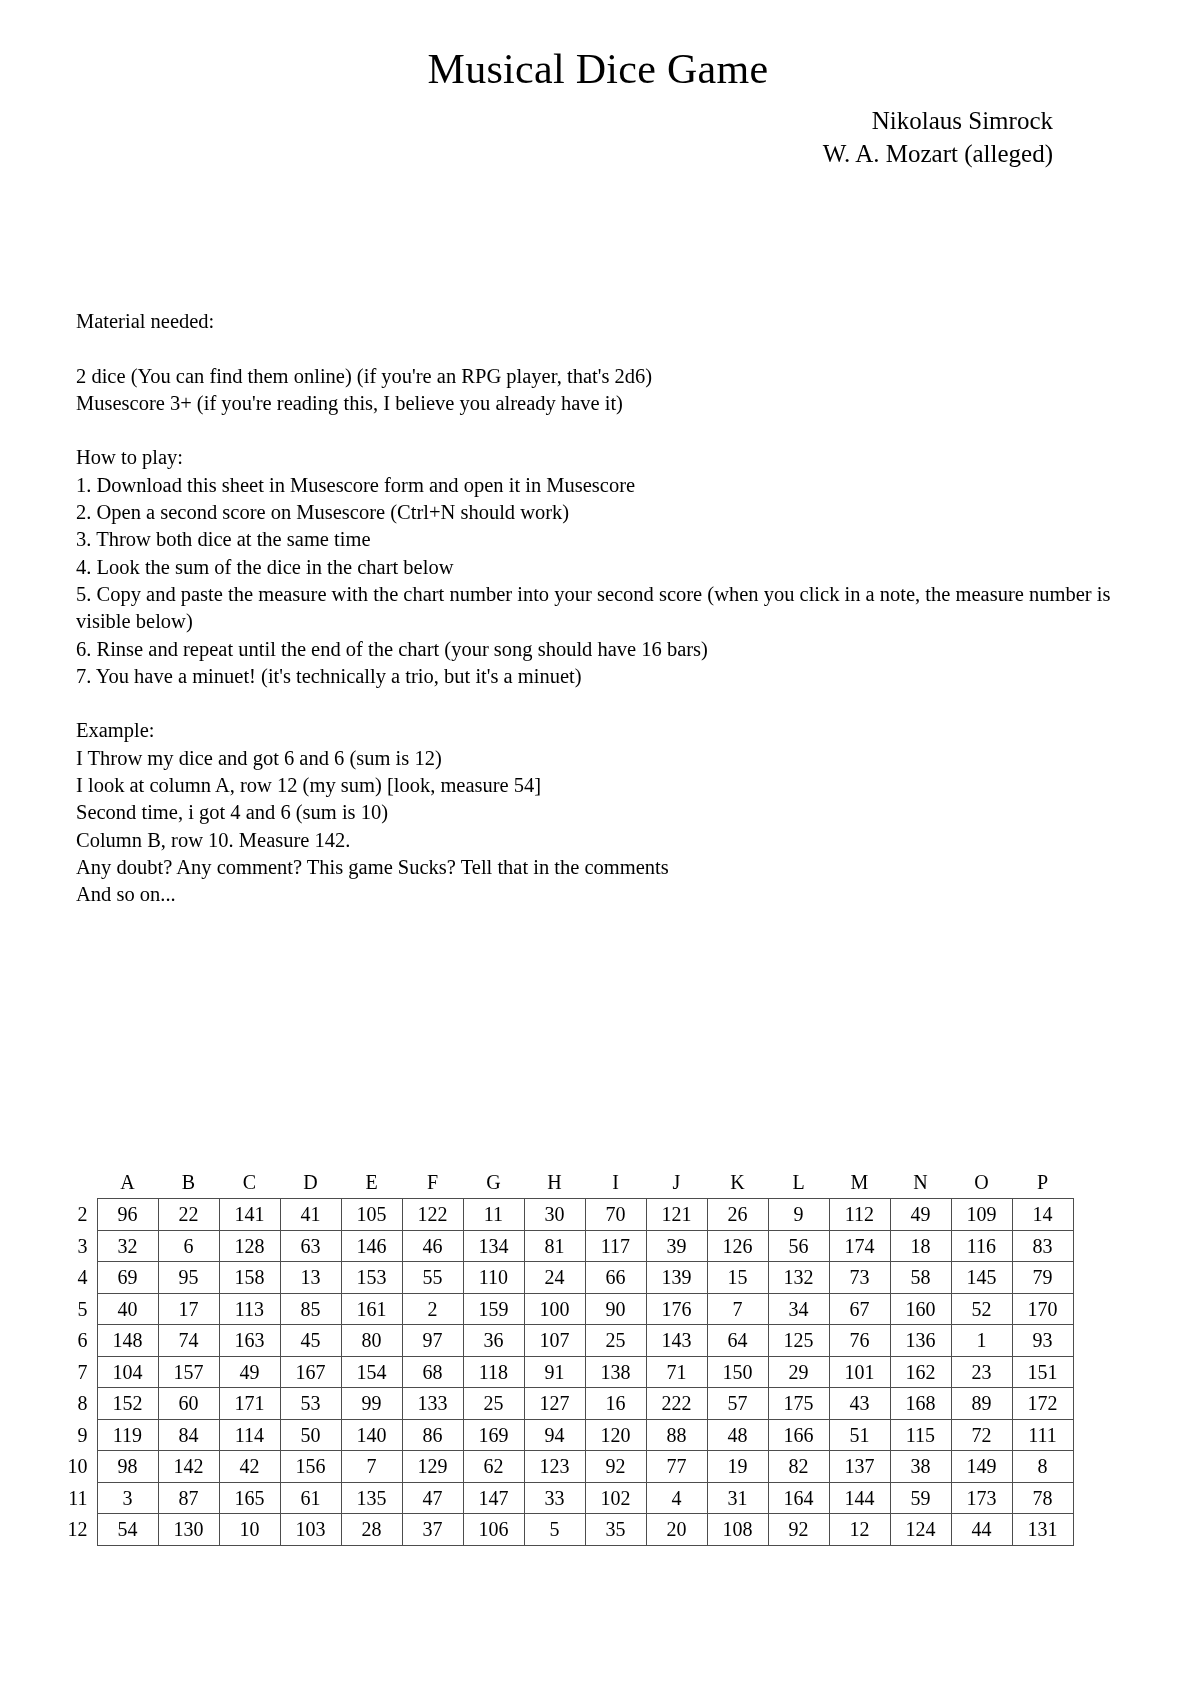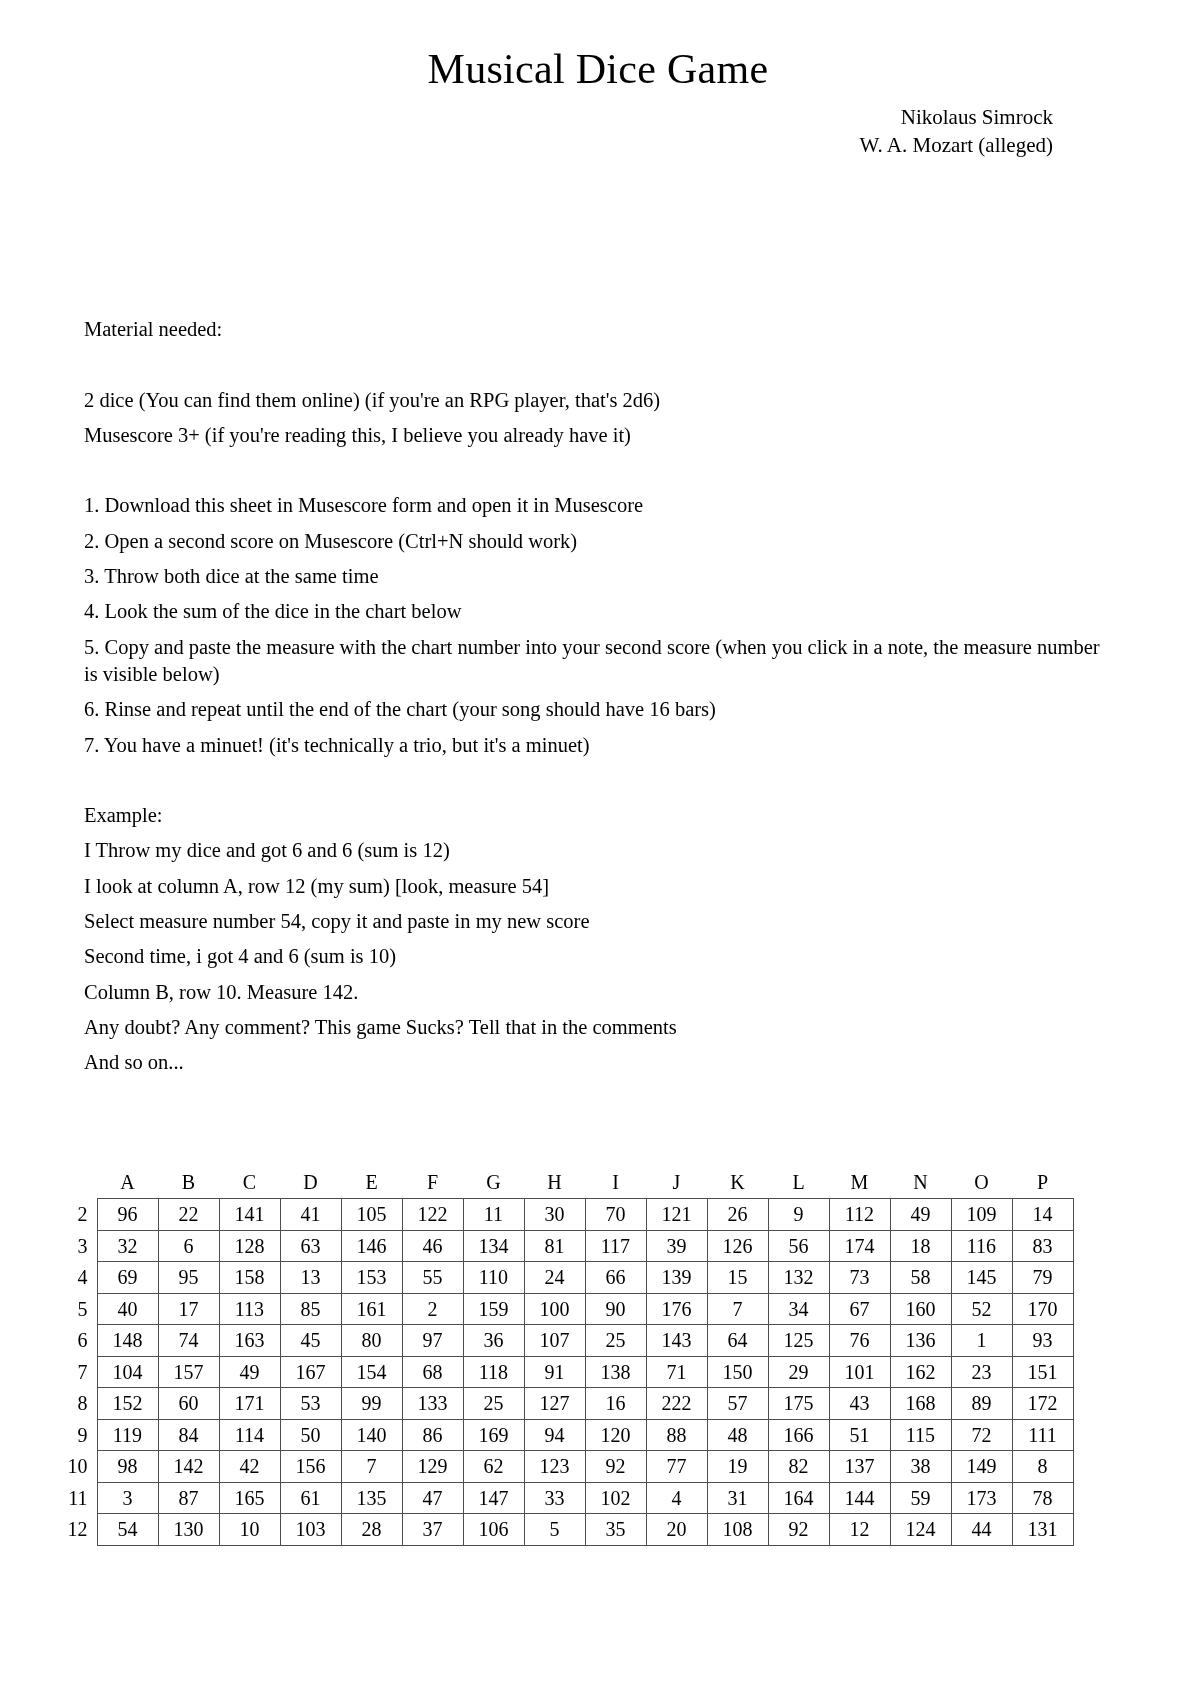--- a/index.html
+++ b/index.html
@@ -29,36 +29,36 @@
     font-weight: normal;
     letter-spacing: 0.3px;
     margin: 0;
     padding-top: 46px;
     line-height: 1.1;
   }
   .byline {
     text-align: right;
     padding-right: 143px;
     margin-top: 12px;
-    font-size: 21px;
+    font-size: 25px;
     line-height: 1.32;
   }
   .byline div { white-space: nowrap; }
 
   
   .body-text {
     position: absolute;
     left: 76px;
     top: 308px;
     width: 1040px;
     font-size: 20.5px;
     line-height: 27.3px;
   }
   .body-text p {
-    margin: 8px;
+    margin: 0;
     white-space: pre-wrap;
   }
   .body-text .spacer { height: 27.3px; }
   .body-text .wrap { white-space: normal; }
 
   
   .chart-wrap {
     position: absolute;
     left: 53px;
     top: 1168px;
@@ -110,32 +110,32 @@
     <div>Nikolaus Simrock</div>
     <div>W. A. Mozart (alleged)</div>
   </div>
 
   <div class="body-text">
     <p>Material needed:</p>
     <div class="spacer"></div>
     <p>2 dice (You can find them online) (if you're an RPG player, that's 2d6)</p>
     <p>Musescore 3+ (if you're reading this, I believe you already have it)</p>
     <div class="spacer"></div>
+    <p>How to play:</p>
     <p>1. Download this sheet in Musescore form and open it in Musescore</p>
     <p>2. Open a second score on Musescore (Ctrl+N should work)</p>
     <p>3. Throw both dice at the same time</p>
     <p>4. Look the sum of the dice in the chart below</p>
     <p class="wrap">5. Copy and paste the measure with the chart number into your second score (when you click in a note, the measure number is visible below)</p>
     <p>6. Rinse and repeat until the end of the chart (your song should have 16 bars)</p>
     <p>7. You have a minuet! (it's technically a trio, but it's a minuet)</p>
     <div class="spacer"></div>
     <p>Example:</p>
     <p>I Throw my dice and got 6 and 6 (sum is 12)</p>
     <p>I look at column A, row 12 (my sum) [look, measure 54]</p>
-    <p>Select measure number 54, copy it and paste in my new score</p>
     <p>Second time, i got 4 and 6 (sum is 10)</p>
     <p>Column B, row 10. Measure 142.</p>
     <p>Any doubt? Any comment? This game Sucks? Tell that in the comments</p>
     <p>And so on...</p>
   </div>
 
   <div class="chart-wrap">
     <table class="dice-chart">
       <thead>
         <tr>

